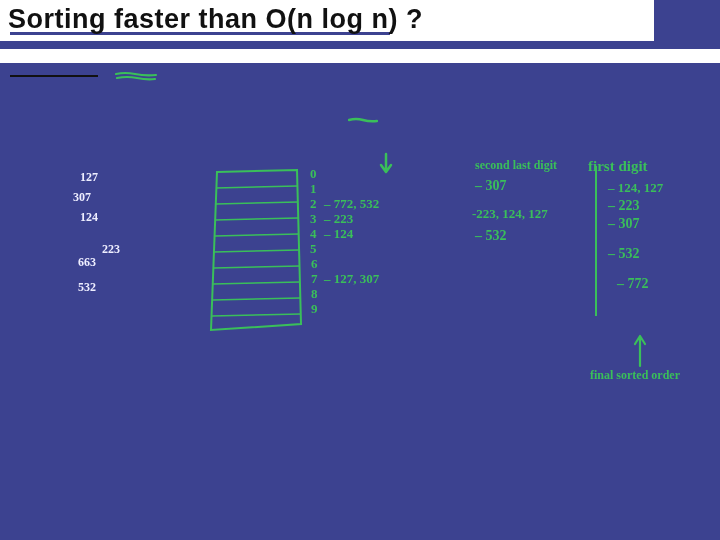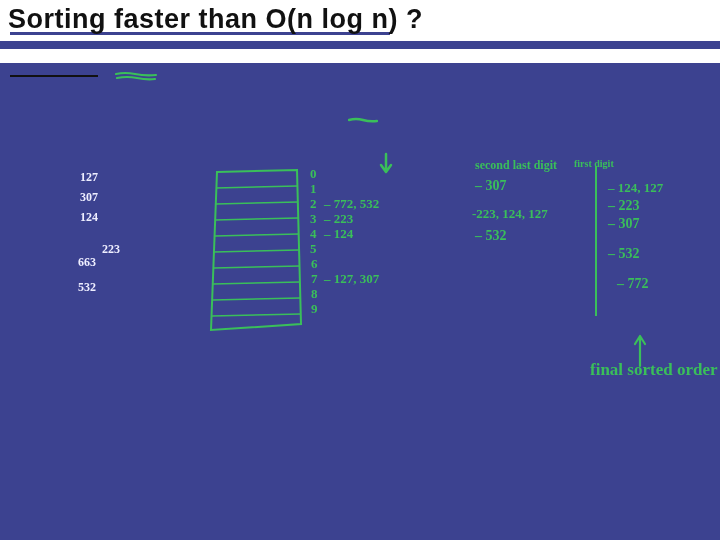--- a/index.html
+++ b/index.html
@@ -6,21 +6,21 @@
   body {
     width: 720px;
     height: 540px;
     background: #3c4290;
     font-family: "Comic Sans MS", "Comic Sans", cursive, sans-serif;
     overflow: hidden;
     position: relative;
   }
   .header-box {
     background: #fff;
-    width: 720px;
+    width: 654px;
     padding: 4px 8px 6px 8px;
   }
   .title {
     font-size: 27px;
     font-weight: bold;
     color: #111;
     letter-spacing: 0.5px;
   }
   .title-underline {
     height: 3px;
@@ -116,21 +116,21 @@
   </svg>
 </div>
 
 <div class="canvas">
 
   <svg class="arrow" style="left:378px; top:2px; width:16px; height:26px;">
     <path d="M8 2 L8 18 M3 13 L8 20 L13 13" stroke="#3abf5a" stroke-width="2.5" fill="none" stroke-linecap="round" stroke-linejoin="round"></path>
   </svg>
 
   <div class="hand white" style="left:80px; top:20px;">127</div>
-  <div class="hand white" style="left:80px; top:40px;">307</div>
+  <div class="hand white" style="left:73px; top:40px;">307</div>
   <div class="hand white" style="left:80px; top:60px;">124</div>
   <div class="hand white" style="left:80px; top:92px;margin-left:22px;">223</div>
   <div class="hand white" style="left:78px; top:105px;">663</div>
   <div class="hand white" style="left:78px; top:130px;">532</div>
 
   <svg style="position:absolute; left:205px; top:18px; width:100px; height:165px;">
     <path d="M12 4 L92 2 L96 156 L6 162 Z" stroke="#3abf5a" stroke-width="2" fill="none"></path>
 
     <line x1="11" y1="20" x2="92" y2="18" stroke="#3abf5a" stroke-width="1.6"></line>
     <line x1="11" y1="36" x2="93" y2="34" stroke="#3abf5a" stroke-width="1.6"></line>
@@ -159,25 +159,25 @@
   <div class="hand green" style="left:324px; top:76px; font-size:13px;">– 124</div>
   <div class="hand green" style="left:324px; top:121px; font-size:13px;text-align:right;">– 127, 307</div>
 
   <div class="hand green" style="left:475px; top:8px; font-size:12px;">second last digit</div>
   <div class="hand green" style="left:475px; top:28px; font-size:14px;">– 307</div>
   <div class="hand green" style="left:472px; top:56px; font-size:13px;">-223, 124, 127</div>
   <div class="hand green" style="left:475px; top:78px; font-size:14px;">– 532</div>
 
   <div class="vline" style="left:595px; top:16px; height:150px;"></div>
 
-  <div class="hand green" style="left:574px; top:8px; font-size:10px;">first digit</div>
+  <div class="hand green" style="left:588px; top:8px; font-size:15px;">first digit</div>
   <div class="hand green" style="left:608px; top:30px; font-size:13px;">– 124, 127</div>
   <div class="hand green" style="left:608px; top:48px; font-size:14px;">– 223</div>
   <div class="hand green" style="left:608px; top:66px; font-size:14px;">– 307</div>
   <div class="hand green" style="left:608px; top:96px; font-size:14px;">– 532</div>
   <div class="hand green" style="left:608px; top:126px; font-size:14px;margin-left:9px;">– 772</div>
 
   <svg class="arrow" style="left:632px; top:180px; width:16px; height:40px;">
     <path d="M8 36 L8 8 M3 14 L8 6 L13 14" stroke="#3abf5a" stroke-width="2.2" fill="none" stroke-linecap="round" stroke-linejoin="round"></path>
   </svg>
-  <div class="hand green" style="left:590px; top:210px; font-size:17px;">final sorted order</div>
+  <div class="hand green" style="left:590px; top:218px; font-size:12px;">final sorted order</div>
 
 </div>
 
 </body></html>

